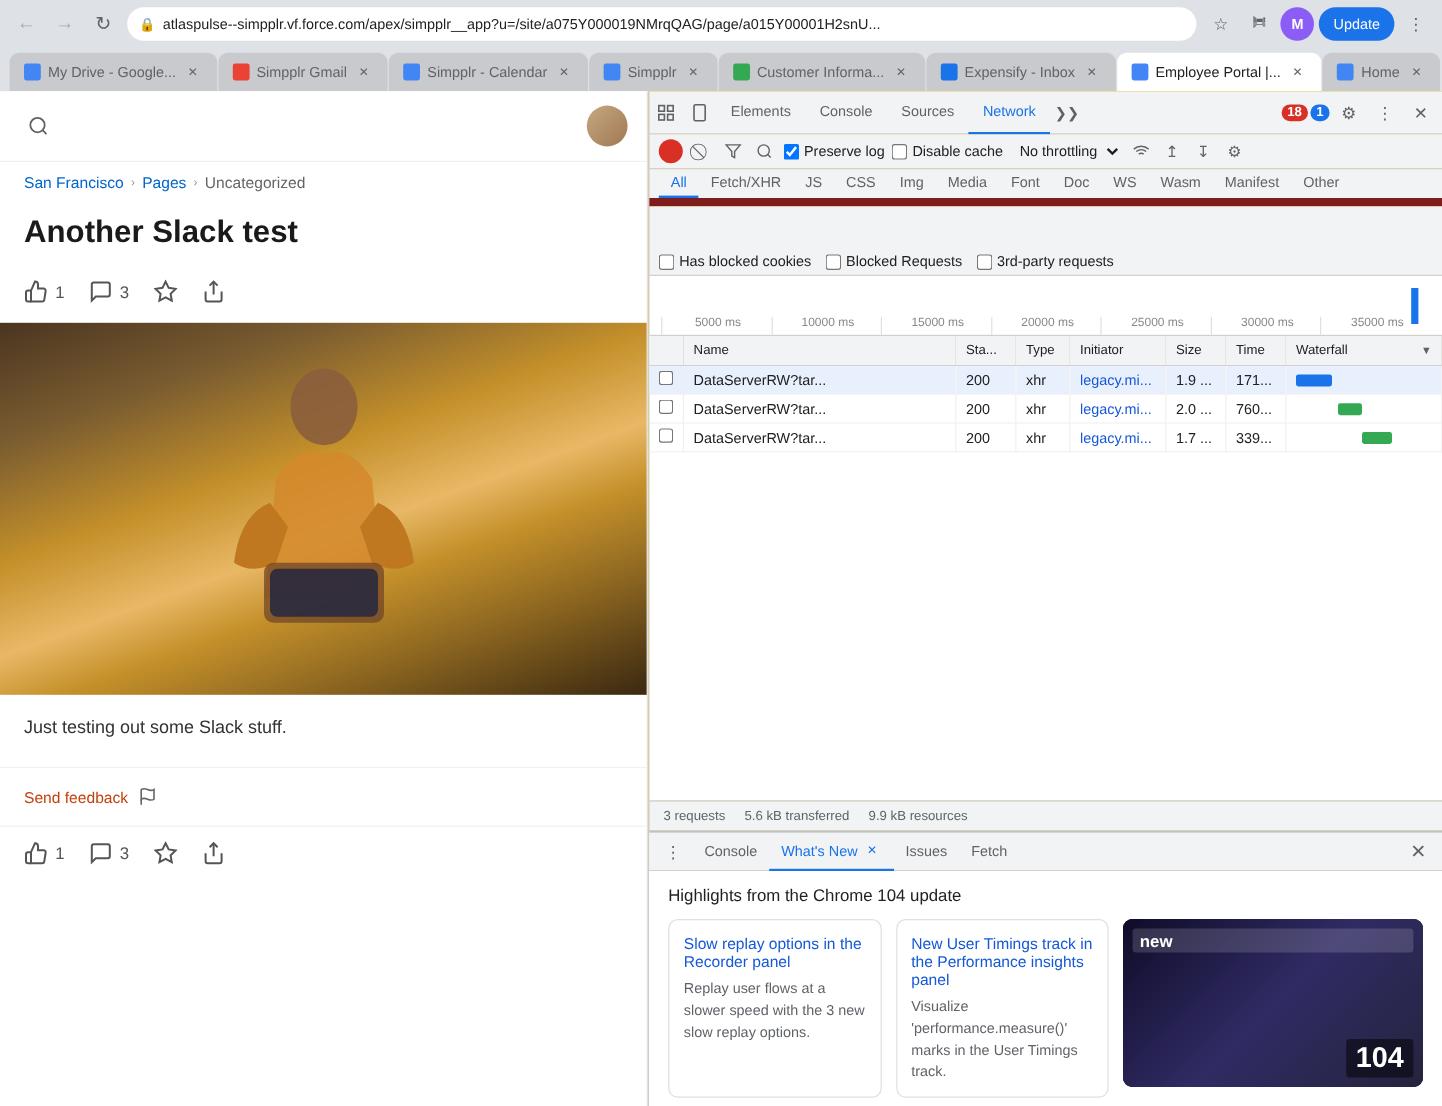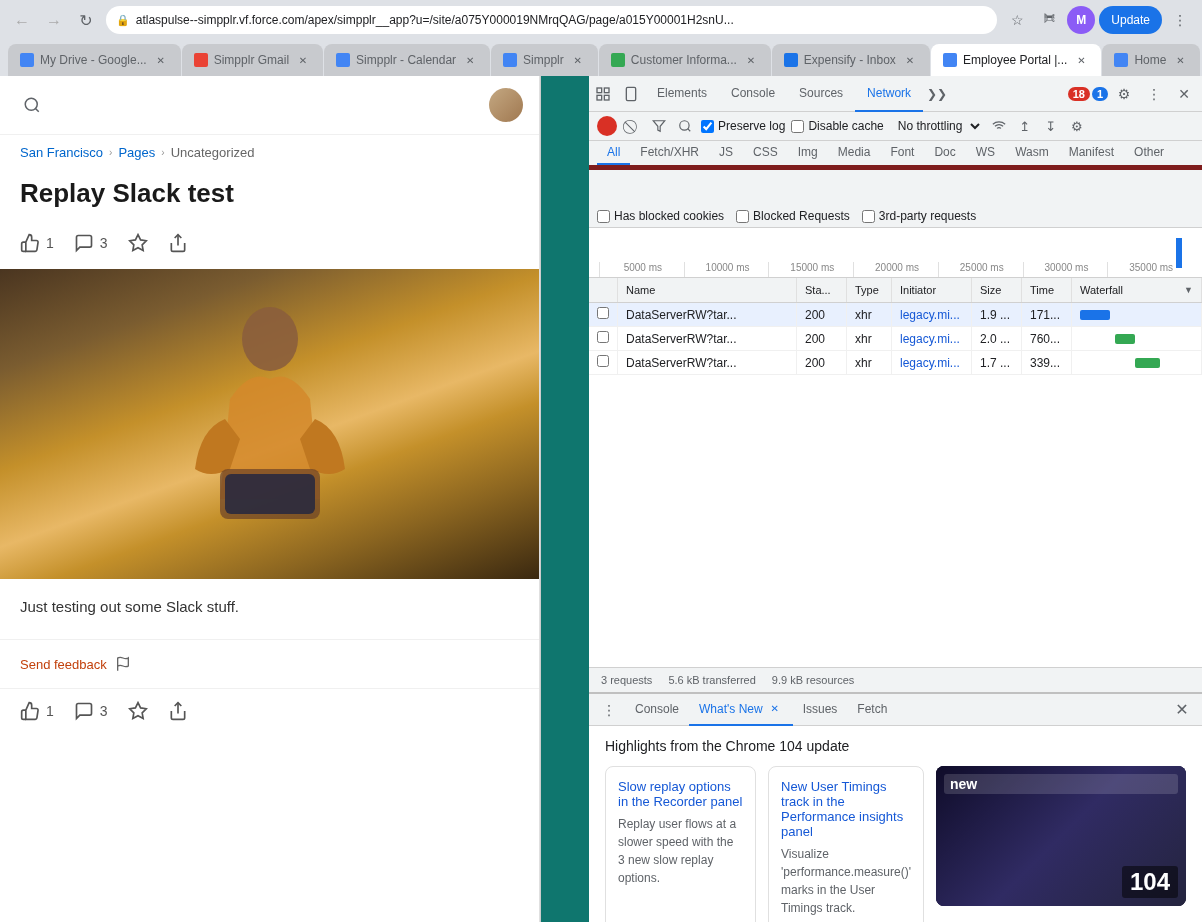--- a/index.html
+++ b/index.html
@@ -53,21 +53,21 @@
 
     .article-image { width: 100%; padding: 0 0 16px; }
 
     .article-body { padding: 0 20px 20px; font-size: 15px; color: #333; line-height: 1.6; }
 
     .send-feedback-row { display: flex; align-items: center; gap: 8px; padding: 16px 20px; color: #c2410c; font-size: 13px; cursor: pointer; border-top: 1px solid #f0f0f0; }
 
     .bottom-actions-row { display: flex; align-items: center; gap: 20px; padding: 12px 20px; color: #666; border-top: 1px solid #f0f0f0; }
 
     
-    .devtools { flex: 1; background: #0f766e; display: flex; flex-direction: column; overflow: hidden; border-left: 1px solid #ccc; padding-left: 48px; }
+    .devtools { flex: 1; background: #eab308; display: flex; flex-direction: column; overflow: hidden; border-left: 1px solid #ccc; }
 
     .devtools-toolbar { display: flex; align-items: center; background: #f1f3f4; border-bottom: 1px solid #d0d0d0; padding: 0; height: 36px; flex-shrink: 0; }
     .devtools-tab { padding: 0 12px; height: 36px; display: flex; align-items: center; font-size: 12px; color: #5f6368; cursor: pointer; border-bottom: 2px solid transparent; }
     .devtools-tab.active { color: #1a73e8; border-bottom: 2px solid #1a73e8; }
     .devtools-toolbar-actions { margin-left: auto; display: flex; align-items: center; gap: 2px; padding-right: 4px; }
     .devtools-icon-btn { width: 28px; height: 28px; border-radius: 4px; border: none; background: transparent; cursor: pointer; display: flex; align-items: center; justify-content: center; color: #5f6368; font-size: 14px; }
 
     .devtools-badge { background: #d93025; color: white; border-radius: 8px; padding: 1px 5px; font-size: 11px; font-weight: bold; }
     .devtools-badge-blue { background: #1a73e8; color: white; border-radius: 8px; padding: 1px 5px; font-size: 11px; font-weight: bold; }
 
@@ -78,21 +78,21 @@
     .search-icon-small { width: 20px; height: 20px; border: none; background: transparent; cursor: pointer; color: #5f6368; font-size: 13px; display: flex; align-items: center; justify-content: center; }
     .checkbox-label { display: flex; align-items: center; gap: 4px; font-size: 12px; color: #202124; cursor: pointer; }
     .checkbox-label input { width: 13px; height: 13px; }
     .throttle-select { font-size: 12px; border: none; background: transparent; color: #202124; cursor: pointer; padding: 2px 4px; }
     .network-icon-btn { width: 20px; height: 20px; border: none; background: transparent; cursor: pointer; color: #5f6368; font-size: 13px; display: flex; align-items: center; justify-content: center; }
 
     .filter-row { display: flex; align-items: center; padding: 4px 8px; gap: 8px; background: #f1f3f4; border-bottom: 1px solid #d0d0d0; flex-shrink: 0; }
     .filter-input { flex: 1; height: 22px; border: 1px solid #ccc; border-radius: 3px; padding: 0 6px; font-size: 12px; outline: none; }
     .filter-label { font-size: 12px; color: #202124; display: flex; align-items: center; gap: 4px; cursor: pointer; }
     .filter-label input { width: 13px; height: 13px; }
-    .filter-tabs { display: flex; align-items: center; padding: 0 8px; gap: 0; border-bottom: 5px solid #7f1d1d; background: #f1f3f4; flex-shrink: 0; }
+    .filter-tabs { display: flex; align-items: center; padding: 0 8px; gap: 0; border-bottom: 7px solid #7f1d1d; background: #f1f3f4; flex-shrink: 0; }
     .filter-tab { padding: 4px 10px; font-size: 12px; color: #5f6368; cursor: pointer; border: none; background: transparent; border-bottom: 2px solid transparent; white-space: nowrap; }
     .filter-tab.active { color: #1a73e8; border-bottom: 2px solid #1a73e8; }
 
     .blocked-row { display: flex; align-items: center; padding: 4px 8px; gap: 12px; background: #f1f3f4; border-bottom: 1px solid #d0d0d0; flex-shrink: 0; }
     .blocked-label { display: flex; align-items: center; gap: 4px; font-size: 12px; color: #202124; cursor: pointer; margin-top: 35px; }
     .blocked-label input { width: 13px; height: 13px; }
 
     
     .timeline { height: 50px; border-bottom: 1px solid #d0d0d0; background: #fff; flex-shrink: 0; display: flex; align-items: flex-end; padding: 0 10px; position: relative; overflow: hidden; }
     .timeline-ticks { display: flex; align-items: flex-end; width: 100%; gap: 0; }
@@ -219,21 +219,21 @@
     </div>
 
     <div class="breadcrumb">
       <a class="breadcrumb-link">San Francisco</a>
       <span class="breadcrumb-sep">›</span>
       <a class="breadcrumb-link">Pages</a>
       <span class="breadcrumb-sep">›</span>
       <span style="color:#666;">Uncategorized</span>
     </div>
 
-    <h1 class="article-title">Replay Slack test</h1>
+    <h1 class="article-title">Another Slack test</h1>
 
 
     <div class="actions-row">
       <div class="action-item">
         <svg width="20" height="20" viewBox="0 0 24 24" fill="none" stroke="#555" stroke-width="2">
           <path d="M14 9V5a3 3 0 0 0-3-3l-4 9v11h11.28a2 2 0 0 0 2-1.7l1.38-9a2 2 0 0 0-2-2.3H14z"></path>
           <path d="M7 22H4a2 2 0 0 1-2-2v-7a2 2 0 0 1 2-2h3"></path>
         </svg>
         <span>1</span>
       </div>

